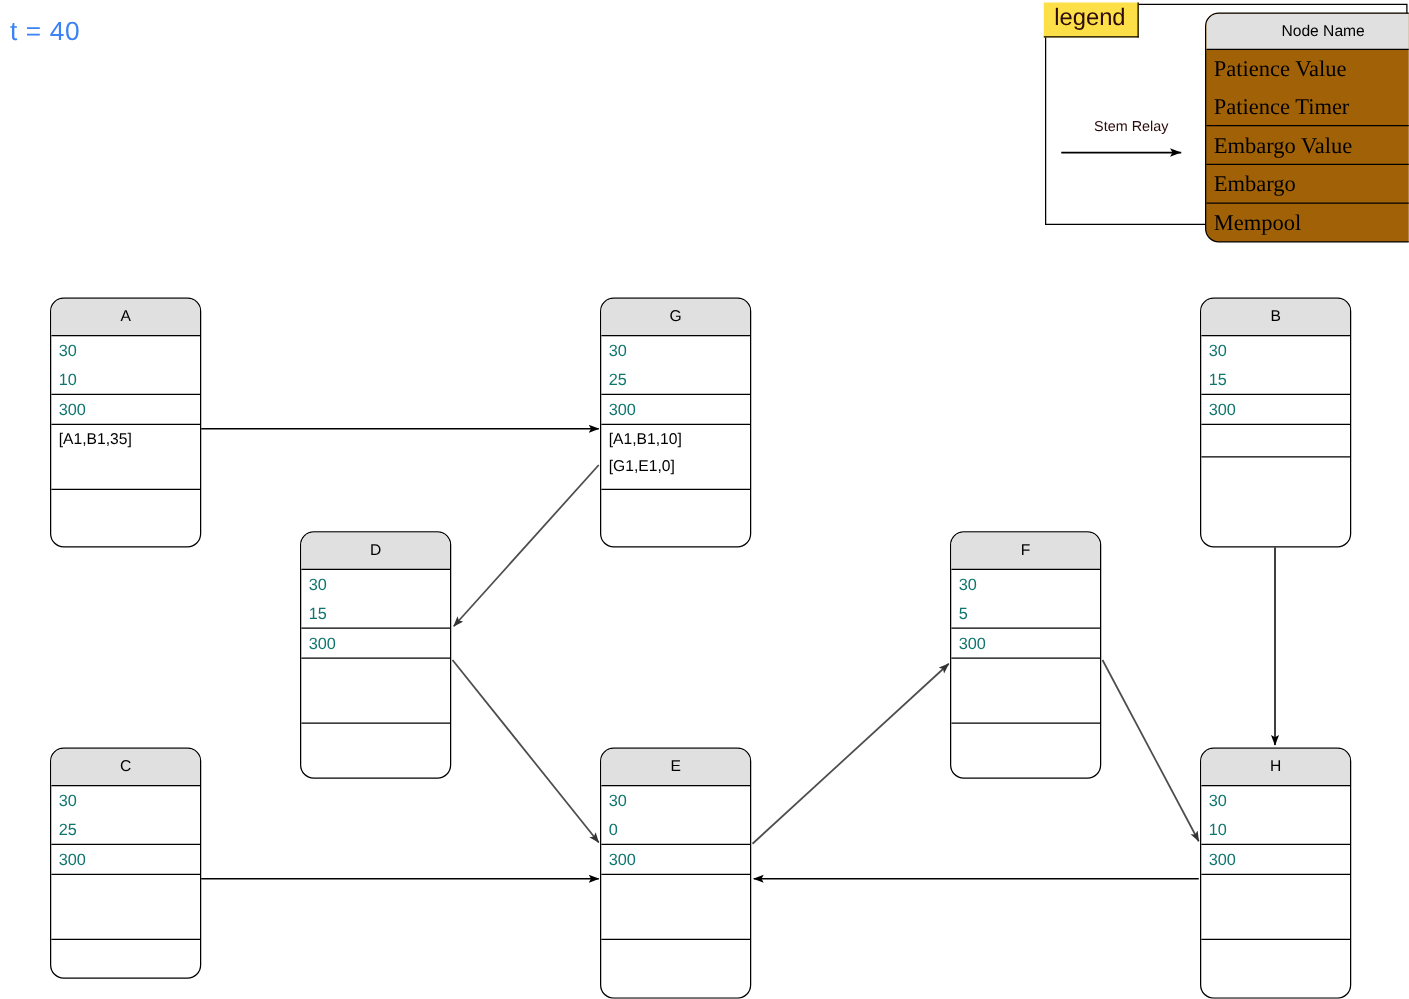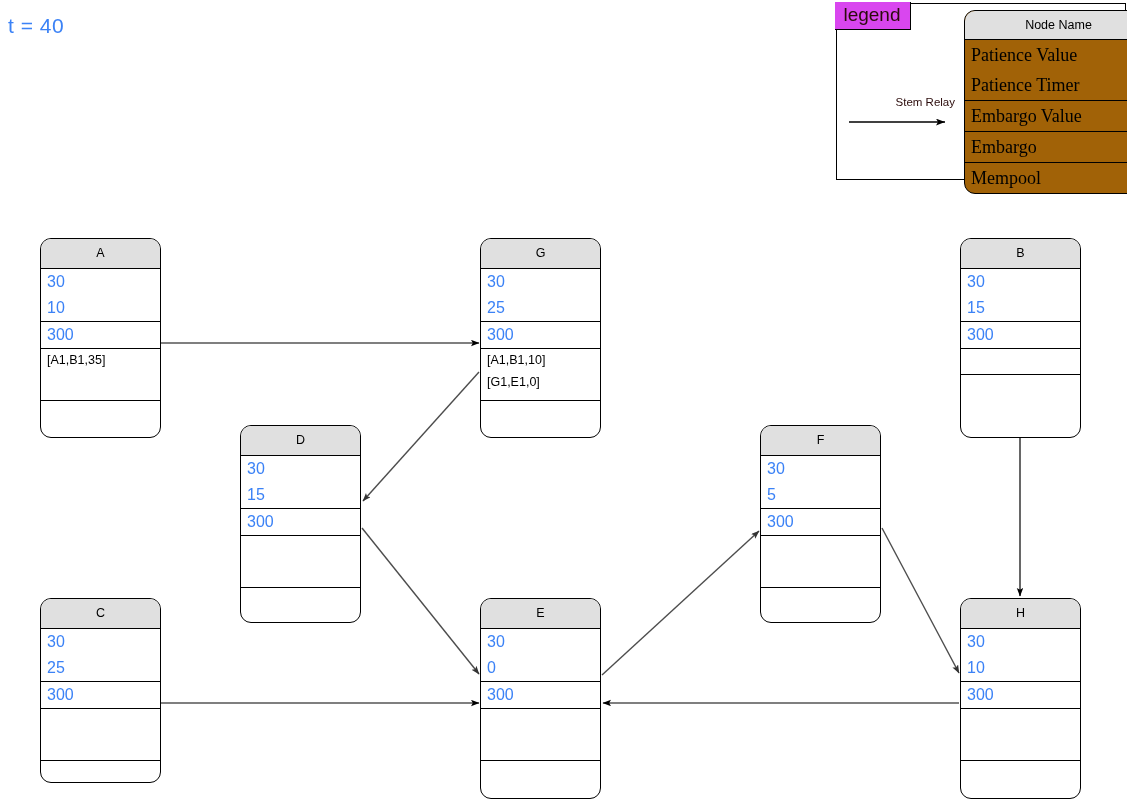--- a/index.html
+++ b/index.html
@@ -55,23 +55,23 @@
     border-bottom: 1.2px solid #000000;
     text-align: center;
     font-size: 12.5px;
     line-height: 1;
     padding: 8px 0 8px 0;
     color: #000;
   }
   .node-row {
     box-sizing: border-box;
     padding: 5px 0 5px 6px;
-    font-size: 16px;
-    line-height: 1;
-    color: #3b82f6;
+    font-size: 13px;
+    line-height: 1;
+    color: #0f766e;
     white-space: nowrap;
     overflow: hidden;
   }
   .node-row.sep {
     border-bottom: 1.2px solid #000000;
   }
   .patience-block {
     box-sizing: border-box;
     border-bottom: 1.2px solid #000000;
   }
@@ -101,32 +101,32 @@
     background: #ffffff;
   }
   .legend-tab {
     position: absolute;
     left: -1.6px;
     top: -1.6px;
     box-sizing: border-box;
     border: 1.6px solid #000000;
     border-top: none;
     border-left: none;
-    background: #d946ef;
+    background: #fde047;
     padding: 3px 10px 4px 8px;
     font-size: 19px;
     line-height: 1.05;
     color: #2b0b0b;
   }
   .legend-relay-label {
     position: absolute;
     left: 18px;
     top: 92px;
     width: 100px;
-    text-align: right;
+    text-align: center;
     font-size: 11.5px;
     color: #2b0b0b;
     white-space: nowrap;
   }
   .legend-node {
     position: absolute;
     left: 111px;
     top: 6px;
     width: 189px;
     box-sizing: border-box;

